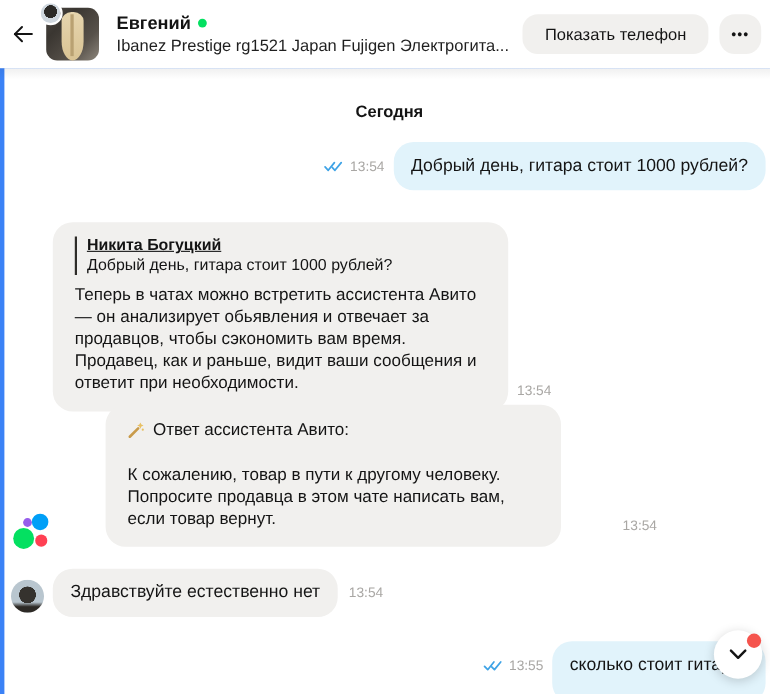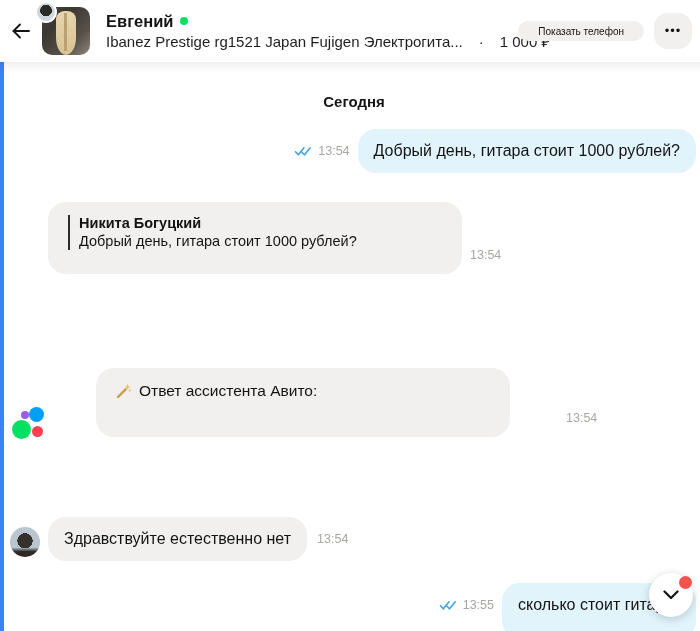--- a/index.html
+++ b/index.html
@@ -40,22 +40,22 @@
     border:2px solid #fff;
     background:radial-gradient(circle at 50% 42%, #2c2a27 0 42%, #cfd7de 43%);
   }
   .hdr-texts { display:flex; flex-direction:column; justify-content:center; min-width:0; }
   .hdr-name-row { display:flex; align-items:center; gap:7px; }
   .hdr-name { font-size:16.5px; font-weight:bold; line-height:22px; }
   .online-dot { width:8px; height:8px; border-radius:50%; background:#04e061; }
   .hdr-sub { font-size:15px; line-height:20px; color:#1f1f1f; white-space:nowrap; display:flex; gap:16px; }
   .hdr-actions { margin-left:auto; display:flex; align-items:center; gap:10px; padding-right:8px; }
   .btn-phone {
-    background:#f1f0ee; border:none; border-radius:14px; height:20px; padding:0 20px;
-    font-family:inherit; font-size:10px; color:#141414; cursor:pointer; white-space:nowrap;
+    background:#f1f0ee; border:none; border-radius:14px; height:36px; padding:0 20px;
+    font-family:inherit; font-size:15px; color:#141414; cursor:pointer; white-space:nowrap;
   }
   .btn-more {
     background:#f1f0ee; border:none; border-radius:14px; height:36px; width:38px;
     font-size:13px; letter-spacing:1px; color:#141414; cursor:pointer; line-height:36px; text-align:center;
   }
 
   
   .chat { position:absolute; top:62px; left:4px; width:700px; height:569px; background:#fff; }
 
   .date-divider {
@@ -78,21 +78,21 @@
   .bubble-big { width:414px; padding:11px 20px 15px 20px; font-size:15.5px; }
 
   .meta { display:flex; align-items:center; gap:5px; margin-right:8px; flex:none; }
   .time { font-size:12.5px; color:#a9a7a4; white-space:nowrap; }
   .time-side { align-self:flex-end; margin:0 0 12px 8px; }
 
   .quote {
     border-left:2px solid #2e2c29; padding-left:9px; margin:2px 0 9px 0;
     font-size:14.5px; line-height:17px;
   }
-  .quote .q-author { font-weight:bold; margin-bottom:1px; }
+  .quote .q-author { font-weight:bold; margin-bottom:1px;text-decoration:underline; }
 
   .asst-header { display:flex; align-items:center; gap:7px; margin-bottom:21px; margin-top:2px; }
 
   
   .avito-logo { position:absolute; bottom:-4px; left:0; width:38px; height:38px; }
   .avito-logo i { position:absolute; border-radius:50%; display:block; }
   .dot-purple { width:8px;  height:8px;  left:11px; top:8px;  background:#965eeb; }
   .dot-blue   { width:15px; height:15px; left:19px; top:4px;  background:#009ff7; }
   .dot-green  { width:19px; height:19px; left:2px;  top:17px; background:#04e061; }
   .dot-red    { width:11px; height:11px; left:22px; top:23px; background:#ff4053; }
@@ -164,20 +164,21 @@
       <div class="bubble bubble-out">Добрый день, гитара стоит 1000 рублей?</div>
     </div>
 
     <div class="row row-in" style="top:140px;">
       <div class="avatar-col"></div>
       <div class="bubble bubble-in bubble-big">
         <div class="quote">
           <div class="q-author">Никита Богуцкий</div>
           <div class="q-text">Добрый день, гитара стоит 1000 рублей?</div>
         </div>
+        <div>Теперь в чатах можно встретить ассистента Авито — он анализирует обьявления и отвечает за продавцов, чтобы сэкономить вам время. Продавец, как и раньше, видит ваши сообщения и ответит при необходимости.</div>
       </div>
       <span class="time time-side">13:54</span>
     </div>
 
     <div class="row row-in" style="top:306px;gap:48px;">
       <div class="avatar-col" style="align-self:stretch;">
         <div class="avito-logo">
           <i class="dot-purple"></i>
             <i class="dot-blue"></i>
             <i class="dot-green"></i>
@@ -186,20 +187,21 @@
       </div>
       <div class="bubble bubble-in bubble-big">
         <div class="asst-header">
           <svg width="16" height="16" viewBox="0 0 16 16">
             <path d="M2 14 L9.6 6.4" stroke="#c99b4a" stroke-width="2.4" stroke-linecap="round"></path>
             <path d="M11.6 1 l0.9 2 2 0.9 -2 0.9 -0.9 2 -0.9 -2 -2 -0.9 2 -0.9 z" fill="#e8c063"></path>
             <circle cx="13.8" cy="7.6" r="1" fill="#e8c063"></circle>
           </svg>
           <span>Ответ ассистента Авито:</span>
         </div>
+        <div>К сожалению, товар в пути к другому человеку. Попросите продавца в этом чате написать вам, если товар вернут.</div>
       </div>
       <span class="time time-side">13:54</span>
     </div>
 
     <div class="row row-in" style="top:455px; align-items:center;justify-content:flex-end;">
       <div class="avatar-col">
         <div class="photo-avatar"></div>
       </div>
       <div class="bubble bubble-in">Здравствуйте естественно нет</div>
       <span class="time" style="margin-left:10px;">13:54</span>

